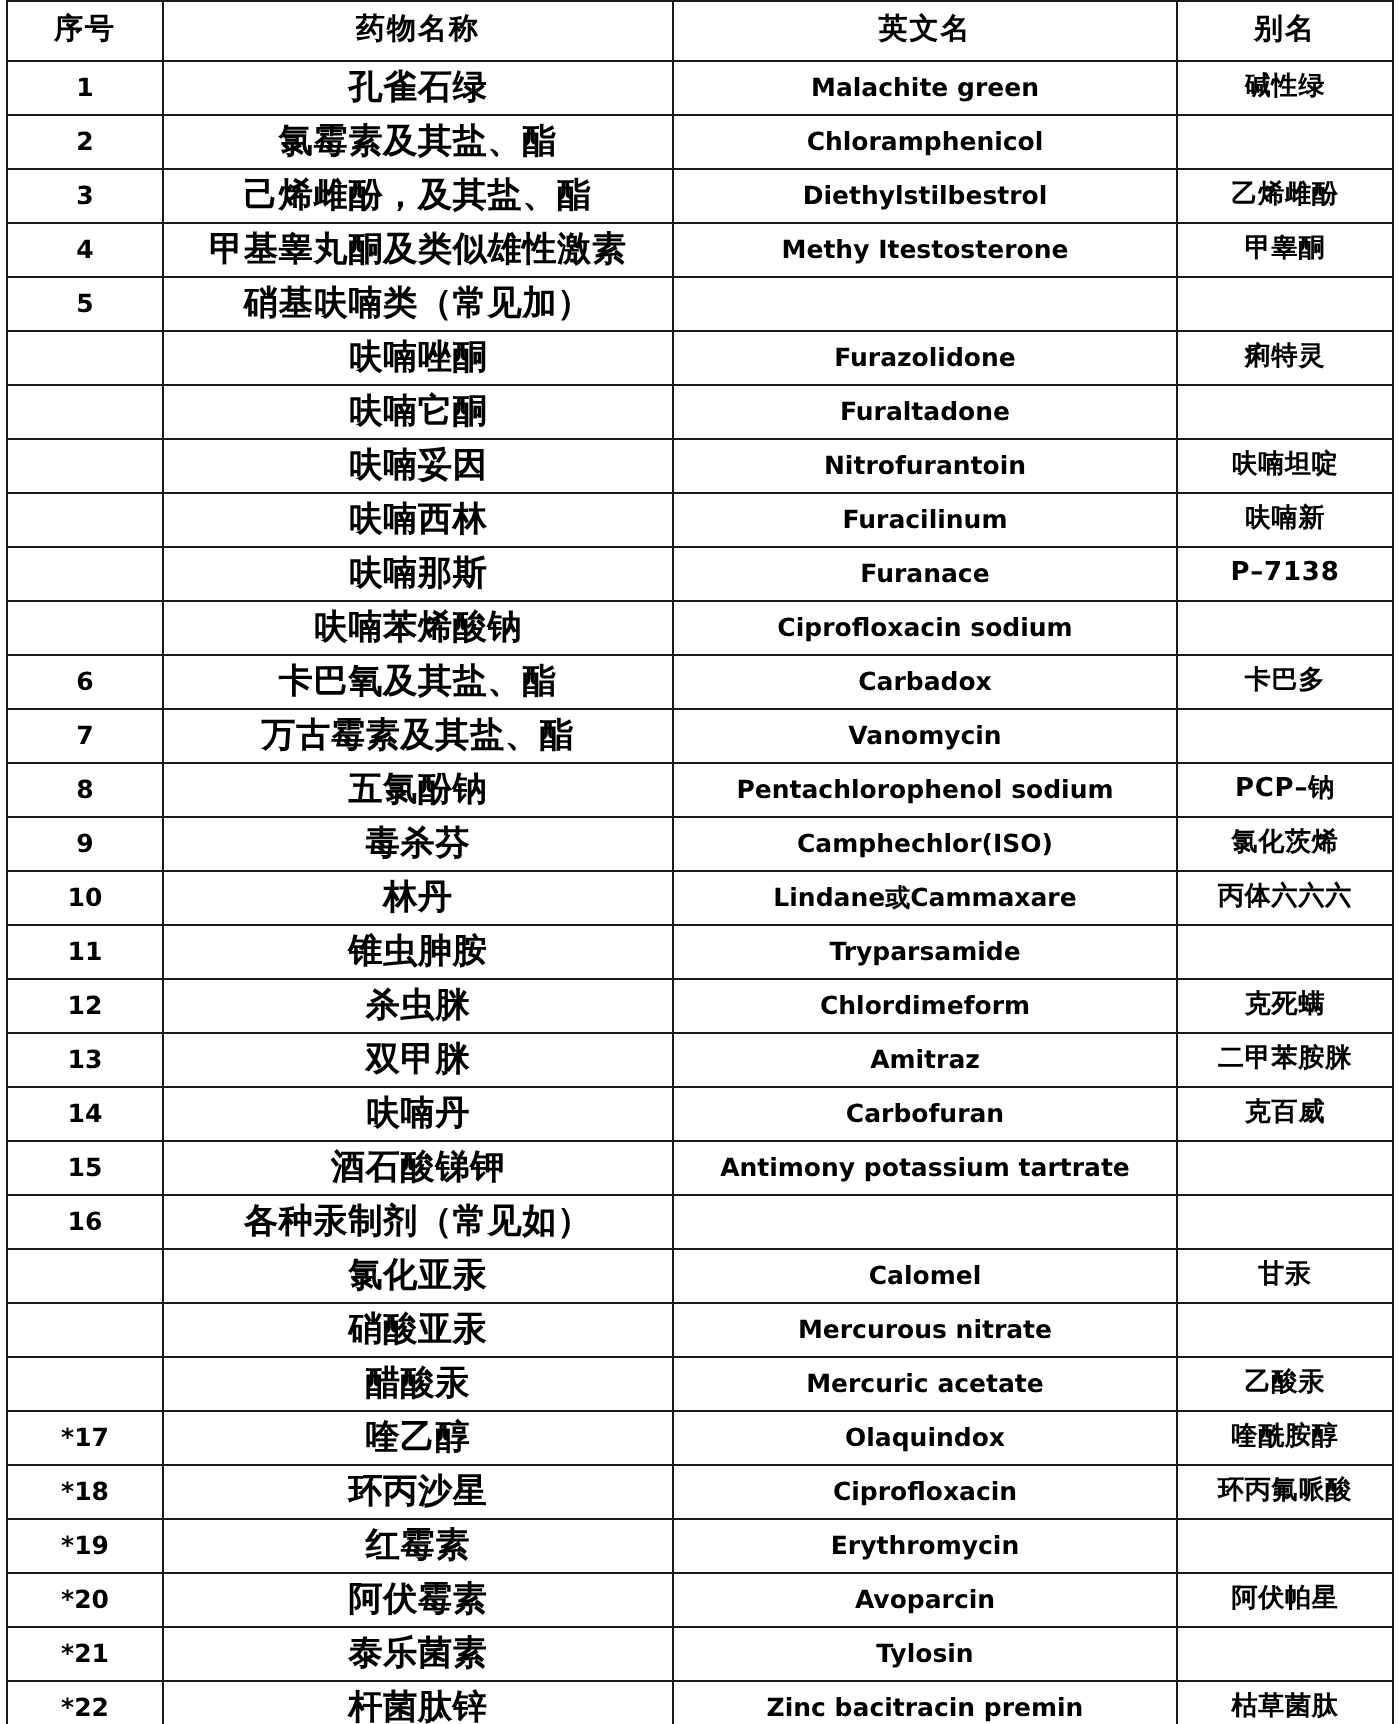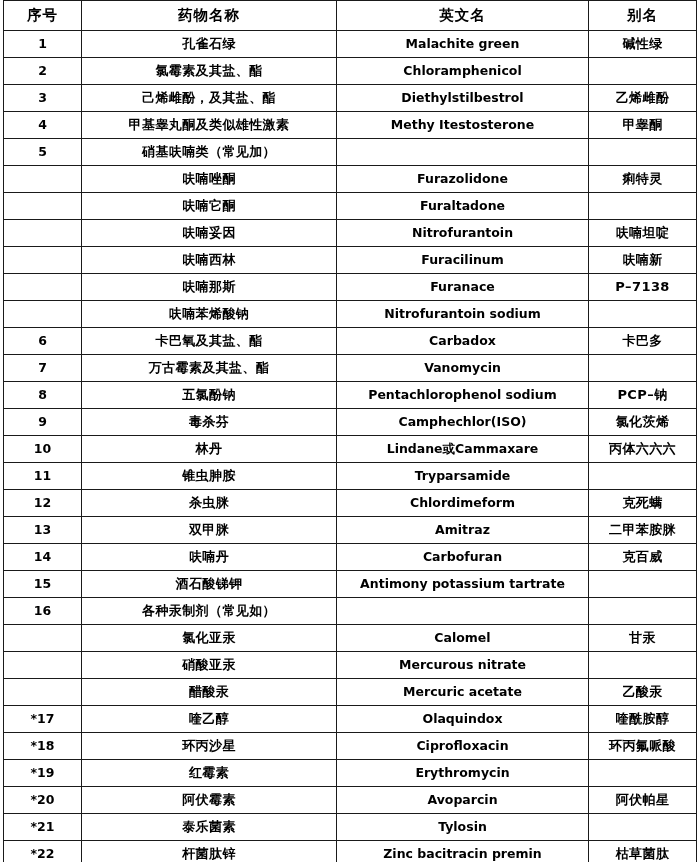--- a/index.html
+++ b/index.html
@@ -52,21 +52,21 @@
   }
   #banned-drug-table tbody td.cell-en {
     font-size: 12.5px;
     letter-spacing: 0px;
     margin-left: 15px;
   }
   #banned-drug-table tbody td.cell-cn,
   #banned-drug-table tbody td.cell-alias {
     letter-spacing: 0.4px;
   }
-  #banned-drug-table tbody td.cell-cn { font-size: 13px; }
+  #banned-drug-table tbody td.cell-cn { font-size: 17px; }
   #banned-drug-table tbody td.cell-alias { font-size: 13px; }
 </style>
 </head>
 <body>
 
 <table id="banned-drug-table">
   <colgroup>
     <col class="col-no">
     <col class="col-cn">
     <col class="col-en">
@@ -137,21 +137,21 @@
       </tr>
       <tr>
         <td class="cell-no"></td>
         <td class="cell-cn">呋喃那斯</td>
         <td class="cell-en">Furanace</td>
         <td class="cell-alias">P–7138</td>
       </tr>
       <tr>
         <td class="cell-no"></td>
         <td class="cell-cn">呋喃苯烯酸钠</td>
-        <td class="cell-en">Nitrofurantoin sodium</td>
+        <td class="cell-en">Ciprofloxacin sodium</td>
         <td class="cell-alias"></td>
       </tr>
       <tr>
         <td class="cell-no">6</td>
         <td class="cell-cn">卡巴氧及其盐、酯</td>
         <td class="cell-en">Carbadox</td>
         <td class="cell-alias">卡巴多</td>
       </tr>
       <tr>
         <td class="cell-no">7</td>

